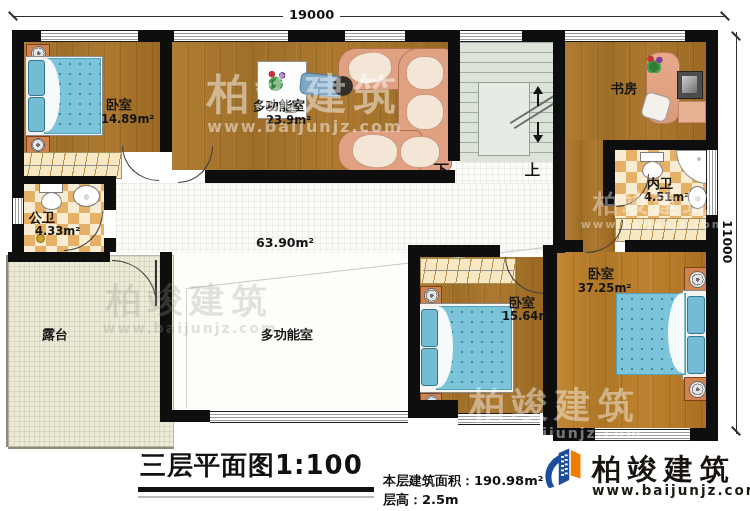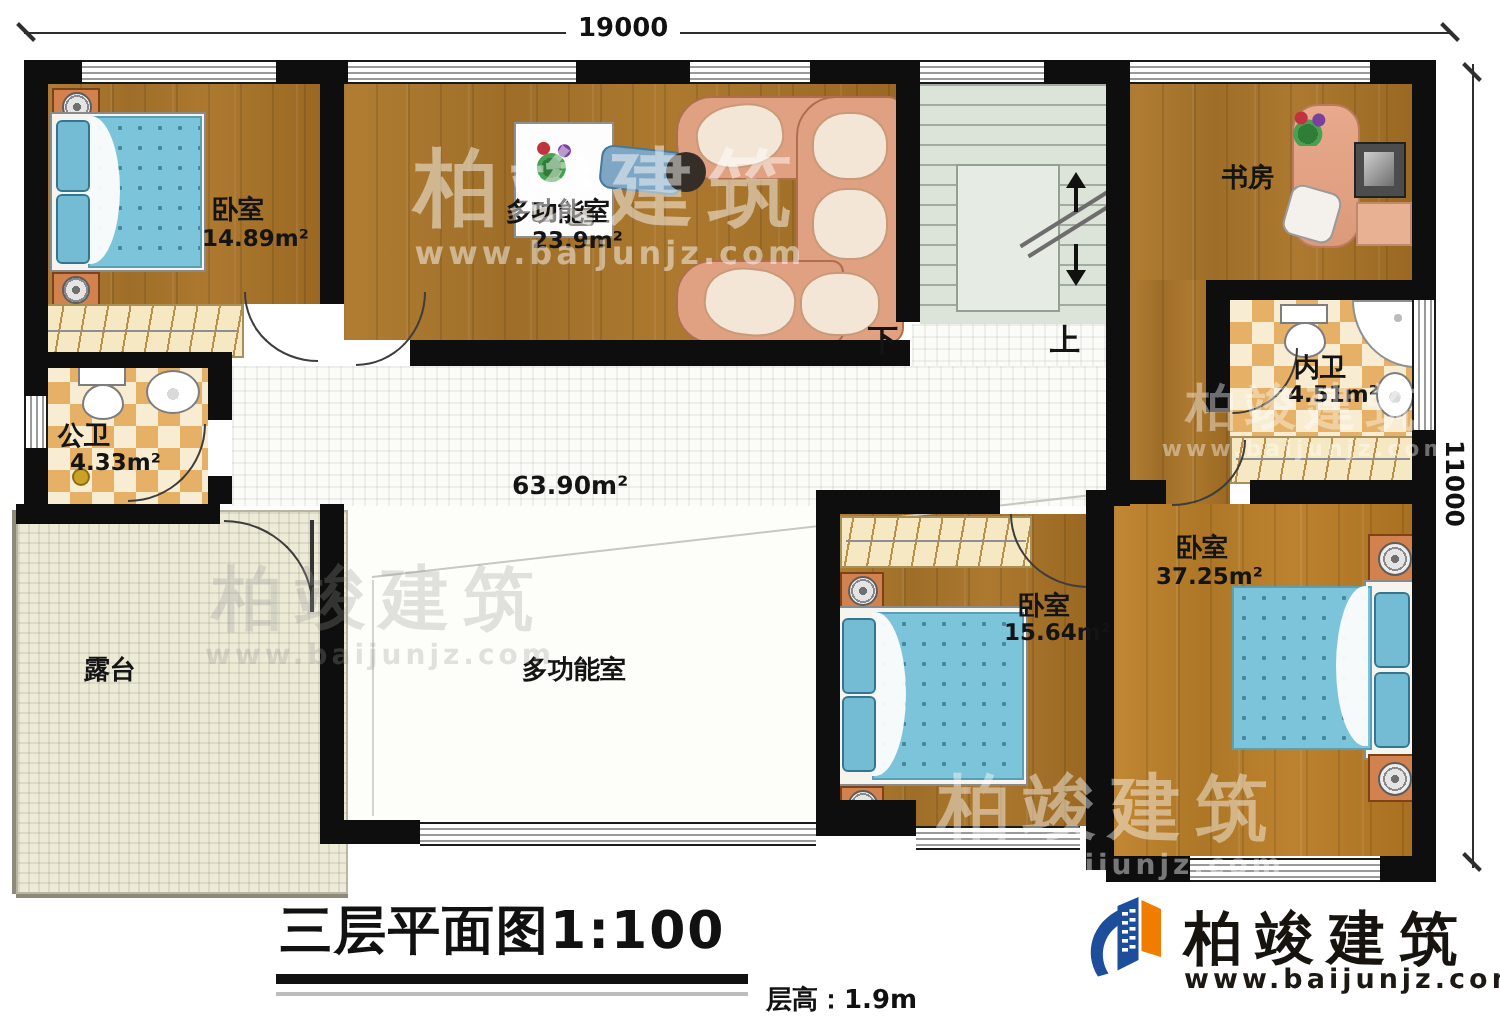--- a/index.html
+++ b/index.html
@@ -287,21 +287,22 @@
     <div class="wm-url" style="font-size:14px;">www.baijunjz.com</div>
   </div>
   <div class="wm" style="left:405px;top:384px;width:300px;color:rgba(255,255,255,0.44);">
     <div class="wm-name" style="font-size:36px;">柏竣建筑</div>
     <div class="wm-url" style="font-size:14px;">www.baijunjz.com</div>
   </div>
 
   <div class="title-cn" style="left:140px;top:448px;">三层平面图1:100</div>
   <div class="abs" style="left:138px;top:487px;width:236px;height:5px;background:#111;"></div>
   <div class="abs" style="left:138px;top:496px;width:236px;height:2px;background:#bdbdbd;"></div>
-  <div class="info" style="left:383px;top:491px;">层高：1.9m</div>
+  <div class="info" style="left:383px;top:472px;">本层建筑面积：190.98m²</div>
+  <div class="info" style="left:383px;top:491px;">层高：2.5m</div>
 
   <div class="abs" style="left:540px;top:444px;width:48px;height:54px;">
     <svg viewBox="0 0 64 70" width="48" height="54">
       <path d="M12 58 C2 42 8 22 27 13 L27 23 C15 30 12 45 19 56 Z" fill="#1c4e9c"></path>
       <polygon points="25,11 39,5 39,47 25,54" fill="#1c4e9c"></polygon>
       <polygon points="41,7 54,13 54,45 41,41" fill="#f07d00"></polygon>
       <g fill="#ffffff">
         <rect x="28" y="15" width="4" height="2.4"></rect>
           <rect x="33" y="13" width="4" height="2.4"></rect>
         <rect x="28" y="21" width="4" height="2.4"></rect>

